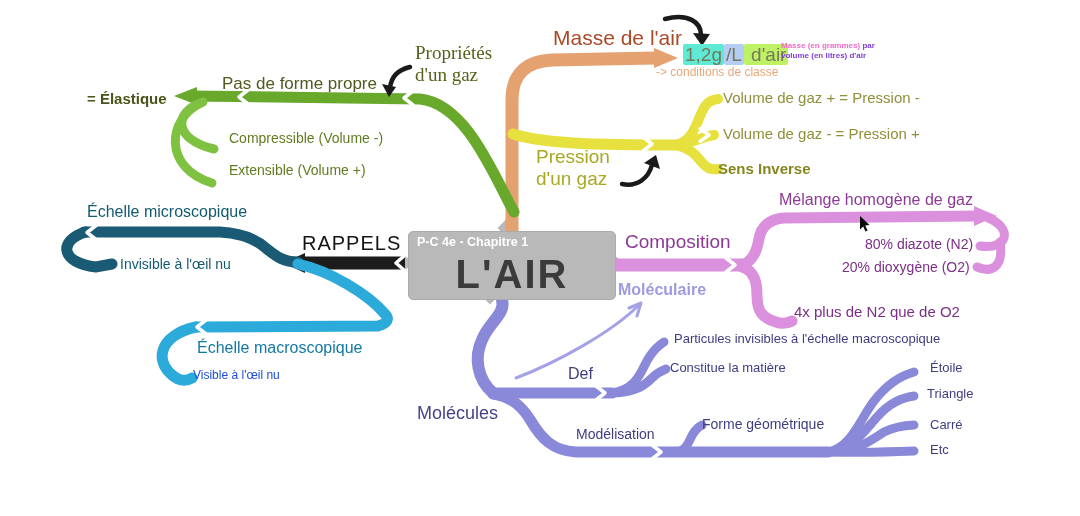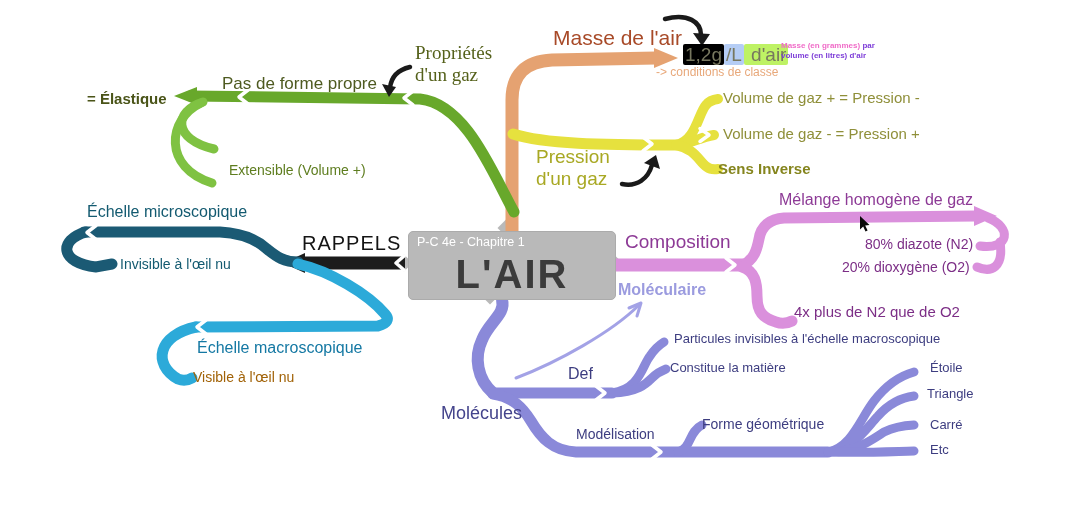--- a/index.html
+++ b/index.html
@@ -3,21 +3,21 @@
 <meta charset="utf-8">
 <style>
   html,body{margin:0;padding:0;background:#fff;}
   #stage{position:relative;width:1080px;height:516px;background:#ffffff;overflow:hidden;
          font-family:"Liberation Sans",sans-serif;}
   #branches{position:absolute;left:0;top:0;z-index:1;}
   .lbl{position:absolute;white-space:nowrap;z-index:3;line-height:1.15;}
   .center-node{position:absolute;left:408px;top:231px;width:206px;height:67px;
       background:#b9b9b9;border:1px solid #ababab;border-radius:5px;z-index:2;
       display:flex;align-items:flex-end;justify-content:center;}
-  .chapter{position:absolute;left:8px;top:3px;font-size:12.5px;font-weight:normal;color:#ffffff;}
+  .chapter{position:absolute;left:8px;top:3px;font-size:12.5px;font-weight:bold;color:#ffffff;}
   .main-title{font-size:40px;font-weight:bold;color:#3b3b3b;letter-spacing:2px;line-height:1.1;
       margin-bottom:3px;}
   .two-line span{display:block;}
   .hl{padding:0 2px;border-radius:2px;}
 </style>
 </head>
 <body>
 
 <div id="stage">
 
@@ -115,54 +115,55 @@
 
     <polygon points="860,216 860,229.5 863.2,226.5 865.5,231.5 867.6,230.4 865.2,225.5 869.5,225" fill="#0a0a0a"></polygon>
   </svg>
 
   <div class="center-node">
     <div class="chapter">P-C 4e - Chapitre 1</div>
     <div class="main-title">L'AIR</div>
   </div>
 
   <div class="lbl" style="left:553px;top:26px;font-size:21px;color:#a84a28;">Masse de l'air</div>
-  <div class="lbl" style="left:683px;top:44px;font-size:19px;color:#77775f;"><span class="hl" style="background:#000000;">1,2g</span><span class="hl" style="background:#b5cdf5;">/L</span><span class="hl" style="background:#bef264;"> d'air</span></div>
+  <div class="lbl" style="left:683px;top:44px;font-size:19px;color:#77775f;"><span class="hl" style="background:#5eead4;">1,2g</span><span class="hl" style="background:#b5cdf5;">/L</span><span class="hl" style="background:#bef264;"> d'air</span></div>
   <div class="lbl" style="left:656px;top:66px;font-size:12px;color:#e8a87a;">-&gt; conditions de classe</div>
   <div class="lbl" style="left:781px;top:41px;width:108px;font-size:8px;font-weight:bold;white-space:normal;line-height:1.25;"><span style="color:#f06cc8;text-align:right;">Masse (en grammes) </span><span style="color:#7e3ed8;">par volume (en litres) d'air</span></div>
 
   <div class="lbl two-line" style="left:415px;top:42px;font-size:19px;color:#55611b;font-family:Liberation Serif, serif;">
       <span>Propriétés</span>
       <span>d'un gaz</span>
     </div>
   <div class="lbl" style="left:222px;top:74px;font-size:17px;color:#4e5a20;">Pas de forme propre</div>
   <div class="lbl" style="left:87px;top:90px;font-size:15px;font-weight:bold;color:#4a5418;">= Élastique</div>
+  <div class="lbl" style="left:229px;top:130px;font-size:14px;color:#5e7d1f;">Compressible (Volume -)</div>
   <div class="lbl" style="left:229px;top:162px;font-size:14px;color:#5e7d1f;">Extensible (Volume +)</div>
 
   <div class="lbl two-line" style="left:536px;top:146px;font-size:19px;color:#a8a823;">
       <span>Pression</span>
       <span>d'un gaz</span>
     </div>
   <div class="lbl" style="left:723px;top:89px;font-size:15px;color:#8f8f39;">Volume de gaz + = Pression -</div>
   <div class="lbl" style="left:723px;top:125px;font-size:15px;color:#8f8f39;">Volume de gaz - = Pression +</div>
   <div class="lbl" style="left:718px;top:160px;font-size:15px;font-weight:bold;color:#85851e;">Sens Inverse</div>
 
   <div class="lbl" style="left:302px;top:232px;font-size:20px;color:#141414;letter-spacing:1px;">RAPPELS</div>
   <div class="lbl" style="left:87px;top:203px;font-size:16px;color:#135a70;">Échelle microscopique</div>
   <div class="lbl" style="left:120px;top:256px;font-size:14px;color:#135a70;">Invisible à l'œil nu</div>
   <div class="lbl" style="left:197px;top:339px;font-size:16px;color:#1478a3;">Échelle macroscopique</div>
-  <div class="lbl" style="left:193px;top:369px;font-size:14px;color:#a16207;">Visible à l'œil nu</div>
+  <div class="lbl" style="left:193px;top:369px;font-size:12px;color:#1d4ed8;">Visible à l'œil nu</div>
 
   <div class="lbl" style="left:625px;top:231px;font-size:19px;color:#8d3a96;">Composition</div>
   <div class="lbl" style="left:618px;top:281px;font-size:16px;font-weight:bold;color:#9b9bdf;">Moléculaire</div>
   <div class="lbl" style="left:779px;top:191px;font-size:16px;color:#8d3a96;">Mélange homogène de gaz</div>
   <div class="lbl" style="left:865px;top:236px;font-size:14px;color:#7c2e86;">80% diazote (N2)</div>
   <div class="lbl" style="left:842px;top:259px;font-size:14px;color:#7c2e86;">20% dioxygène (O2)</div>
   <div class="lbl" style="left:794px;top:303px;font-size:15px;color:#7c2e86;">4x plus de N2 que de O2</div>
 
-  <div class="lbl" style="left:417px;top:403px;font-size:18px;color:#44448c;margin-left:24px;">Molécules</div>
+  <div class="lbl" style="left:417px;top:403px;font-size:18px;color:#44448c;">Molécules</div>
   <div class="lbl" style="left:568px;top:365px;font-size:16px;color:#3d3d80;">Def</div>
   <div class="lbl" style="left:674px;top:332px;font-size:13px;color:#3d3d80;">Particules invisibles à l'échelle macroscopique</div>
   <div class="lbl" style="left:670px;top:361px;font-size:13px;color:#3d3d80;">Constitue la matière</div>
   <div class="lbl" style="left:576px;top:426px;font-size:14px;color:#3d3d80;">Modélisation</div>
   <div class="lbl" style="left:702px;top:416px;font-size:14px;color:#3d3d80;">Forme géométrique</div>
   <div class="lbl" style="left:930px;top:361px;font-size:13px;color:#3d3d80;">Étoile</div>
   <div class="lbl" style="left:927px;top:387px;font-size:13px;color:#3d3d80;">Triangle</div>
   <div class="lbl" style="left:930px;top:418px;font-size:13px;color:#3d3d80;">Carré</div>
   <div class="lbl" style="left:930px;top:443px;font-size:13px;color:#3d3d80;">Etc</div>
 

